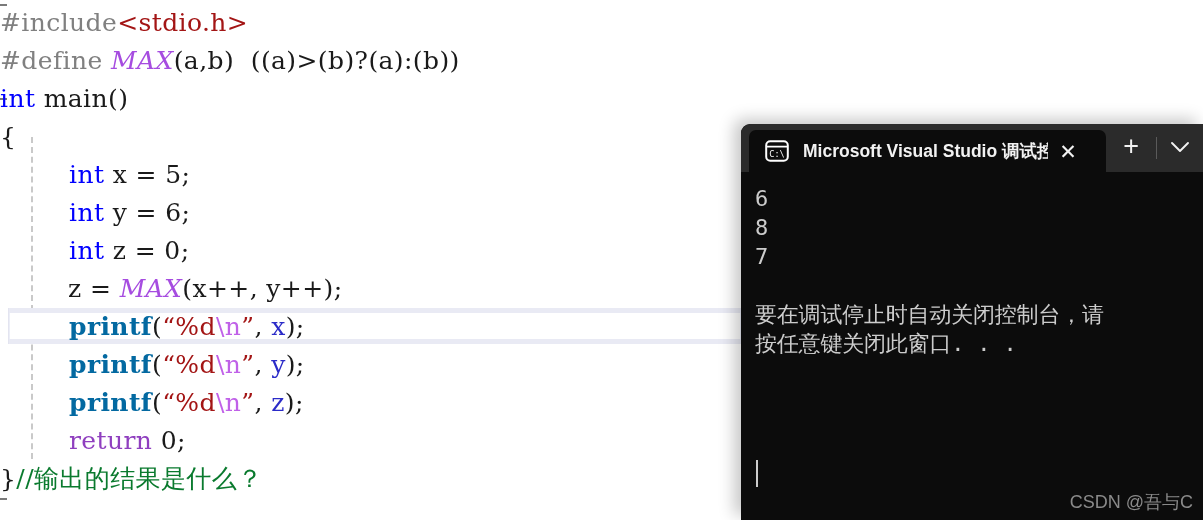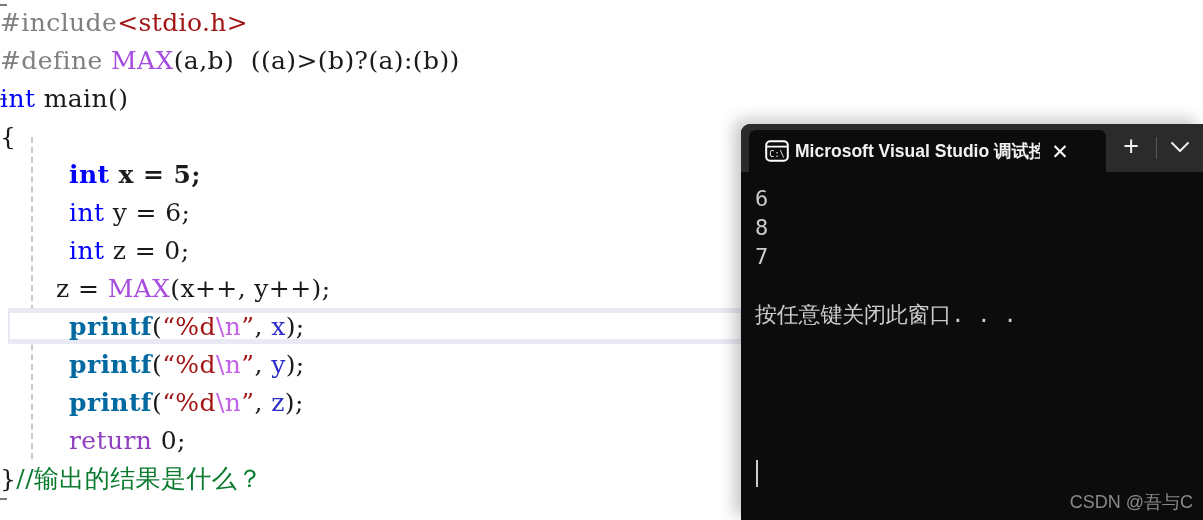--- a/index.html
+++ b/index.html
@@ -77,21 +77,21 @@
     content: "";
     position: absolute;
     left: 0; right: 0; bottom: -1px;
     height: 5px;
     background: #e9eaf4;
   }
 
   
   .tok-pre      { color: #808080; }          
   .tok-header   { color: #a31515; }          
-  .tok-macro    { color: #a64ce0; }          
+  .tok-macro    { color: #a64ce0; font-style: italic; }          
   .tok-keyword  { color: #0000ff; }          
   .tok-kw2      { color: #8f3fbf; }          
   .tok-plain    { color: #1a1a1a; }
   .tok-var      { color: #2b2bc8; }          
   .tok-func     { color: #0369a1; font-weight: bold; }          
   .tok-string   { color: #a31515; }          
   .tok-esc      { color: #c061e8; }          
   .tok-comment  { color: #0a7a2e; }          
   .tok-punct    { color: #1a1a1a; }
 
@@ -133,21 +133,21 @@
 
   #terminal-icon {
     width: 24px; height: 22px;
     flex: 0 0 auto;
     position: relative;
   }
   #terminal-icon svg { display: block; }
 
   #console-tab-title {
     flex: 1 1 auto;
-    margin-left: 6px;
+    margin-left: 14px;
     color: #f2f2f2;
     font-family: "Liberation Sans", "DejaVu Sans", sans-serif;
     font-size: 17.5px;
     font-weight: 600;
     white-space: nowrap;
     overflow: hidden;
     max-width: 245px;
   }
 
   #tab-close-button {
@@ -251,24 +251,24 @@
   <div class="fold-marker" style="top:98px;"></div>
   <div class="fold-marker" style="top:498px;"></div>
 
   <div id="current-line-highlight"></div>
 
   <div id="code-lines">
       <div class="code-line" style="top: 4px; left: 0px;"><span class="tok-pre">#include</span><span class="tok-header">&lt;stdio.h&gt;</span></div>
       <div class="code-line" style="top: 42px; left: 0px;"><span class="tok-pre">#define </span><span class="tok-macro">MAX</span><span class="tok-plain">(a,b)  ((a)&gt;(b)?(a):(b))</span></div>
       <div class="code-line" style="top: 80px; left: 0px;"><span class="tok-keyword">int</span><span class="tok-plain"> main()</span></div>
       <div class="code-line" style="top: 118px; left: 0px;"><span class="tok-plain">{</span></div>
-      <div class="code-line" style="top: 156px; left: 69px; font-weight: bold;"><span class="tok-keyword">int</span><span class="tok-plain"> </span><span class="tok-plain">x</span><span class="tok-plain"> = 5;</span></div>
+      <div class="code-line" style="top: 156px; left: 69px;"><span class="tok-keyword">int</span><span class="tok-plain"> </span><span class="tok-plain">x</span><span class="tok-plain"> = 5;</span></div>
       <div class="code-line" style="top: 194px; left: 69px;"><span class="tok-keyword">int</span><span class="tok-plain"> </span><span class="tok-plain">y</span><span class="tok-plain"> = 6;</span></div>
       <div class="code-line" style="top: 232px; left: 69px;"><span class="tok-keyword">int</span><span class="tok-plain"> </span><span class="tok-plain">z</span><span class="tok-plain"> = 0;</span></div>
-      <div class="code-line" style="top: 270px; left: 56px;"><span class="tok-plain">z = </span><span class="tok-macro">MAX</span><span class="tok-plain">(x++, y++);</span></div>
+      <div class="code-line" style="top: 270px; left: 68px;"><span class="tok-plain">z = </span><span class="tok-macro">MAX</span><span class="tok-plain">(x++, y++);</span></div>
       <div class="code-line" style="top: 308px; left: 69px;"><span class="tok-func">printf</span><span class="tok-punct">(</span><span class="tok-string">“%d</span><span class="tok-esc">\n</span><span class="tok-string">”</span><span class="tok-plain">, </span><span class="tok-var">x</span><span class="tok-plain">);</span></div>
       <div class="code-line" style="top: 346px; left: 69px;"><span class="tok-func">printf</span><span class="tok-punct">(</span><span class="tok-string">“%d</span><span class="tok-esc">\n</span><span class="tok-string">”</span><span class="tok-plain">, </span><span class="tok-var">y</span><span class="tok-plain">);</span></div>
       <div class="code-line" style="top: 384px; left: 69px;"><span class="tok-func">printf</span><span class="tok-punct">(</span><span class="tok-string">“%d</span><span class="tok-esc">\n</span><span class="tok-string">”</span><span class="tok-plain">, </span><span class="tok-var">z</span><span class="tok-plain">);</span></div>
       <div class="code-line" style="top: 422px; left: 69px;"><span class="tok-kw2">return</span><span class="tok-plain"> 0;</span></div>
       <div class="code-line" style="top: 460px; left: 0px;"><span class="tok-plain">}</span><span class="tok-comment">//输出的结果是什么？</span></div>
     </div>
 </div>
 
 <div id="console-window">
 
@@ -298,18 +298,19 @@
   </div>
 
   <div id="console-left-strip"></div>
 
   <div id="console-body">
     <div id="console-lines">
         <div class="console-line">6</div>
         <div class="console-line">8</div>
         <div class="console-line">7</div>
         <div class="console-gap"></div>
+        <div class="console-line">要在调试停止时自动关闭控制台，请</div>
         <div class="console-line">按任意键关闭此窗口. . .</div>
       </div>
     <div id="console-cursor"></div>
     <div id="csdn-watermark">CSDN @吾与C</div>
   </div>
 </div>
 
 </body></html>

